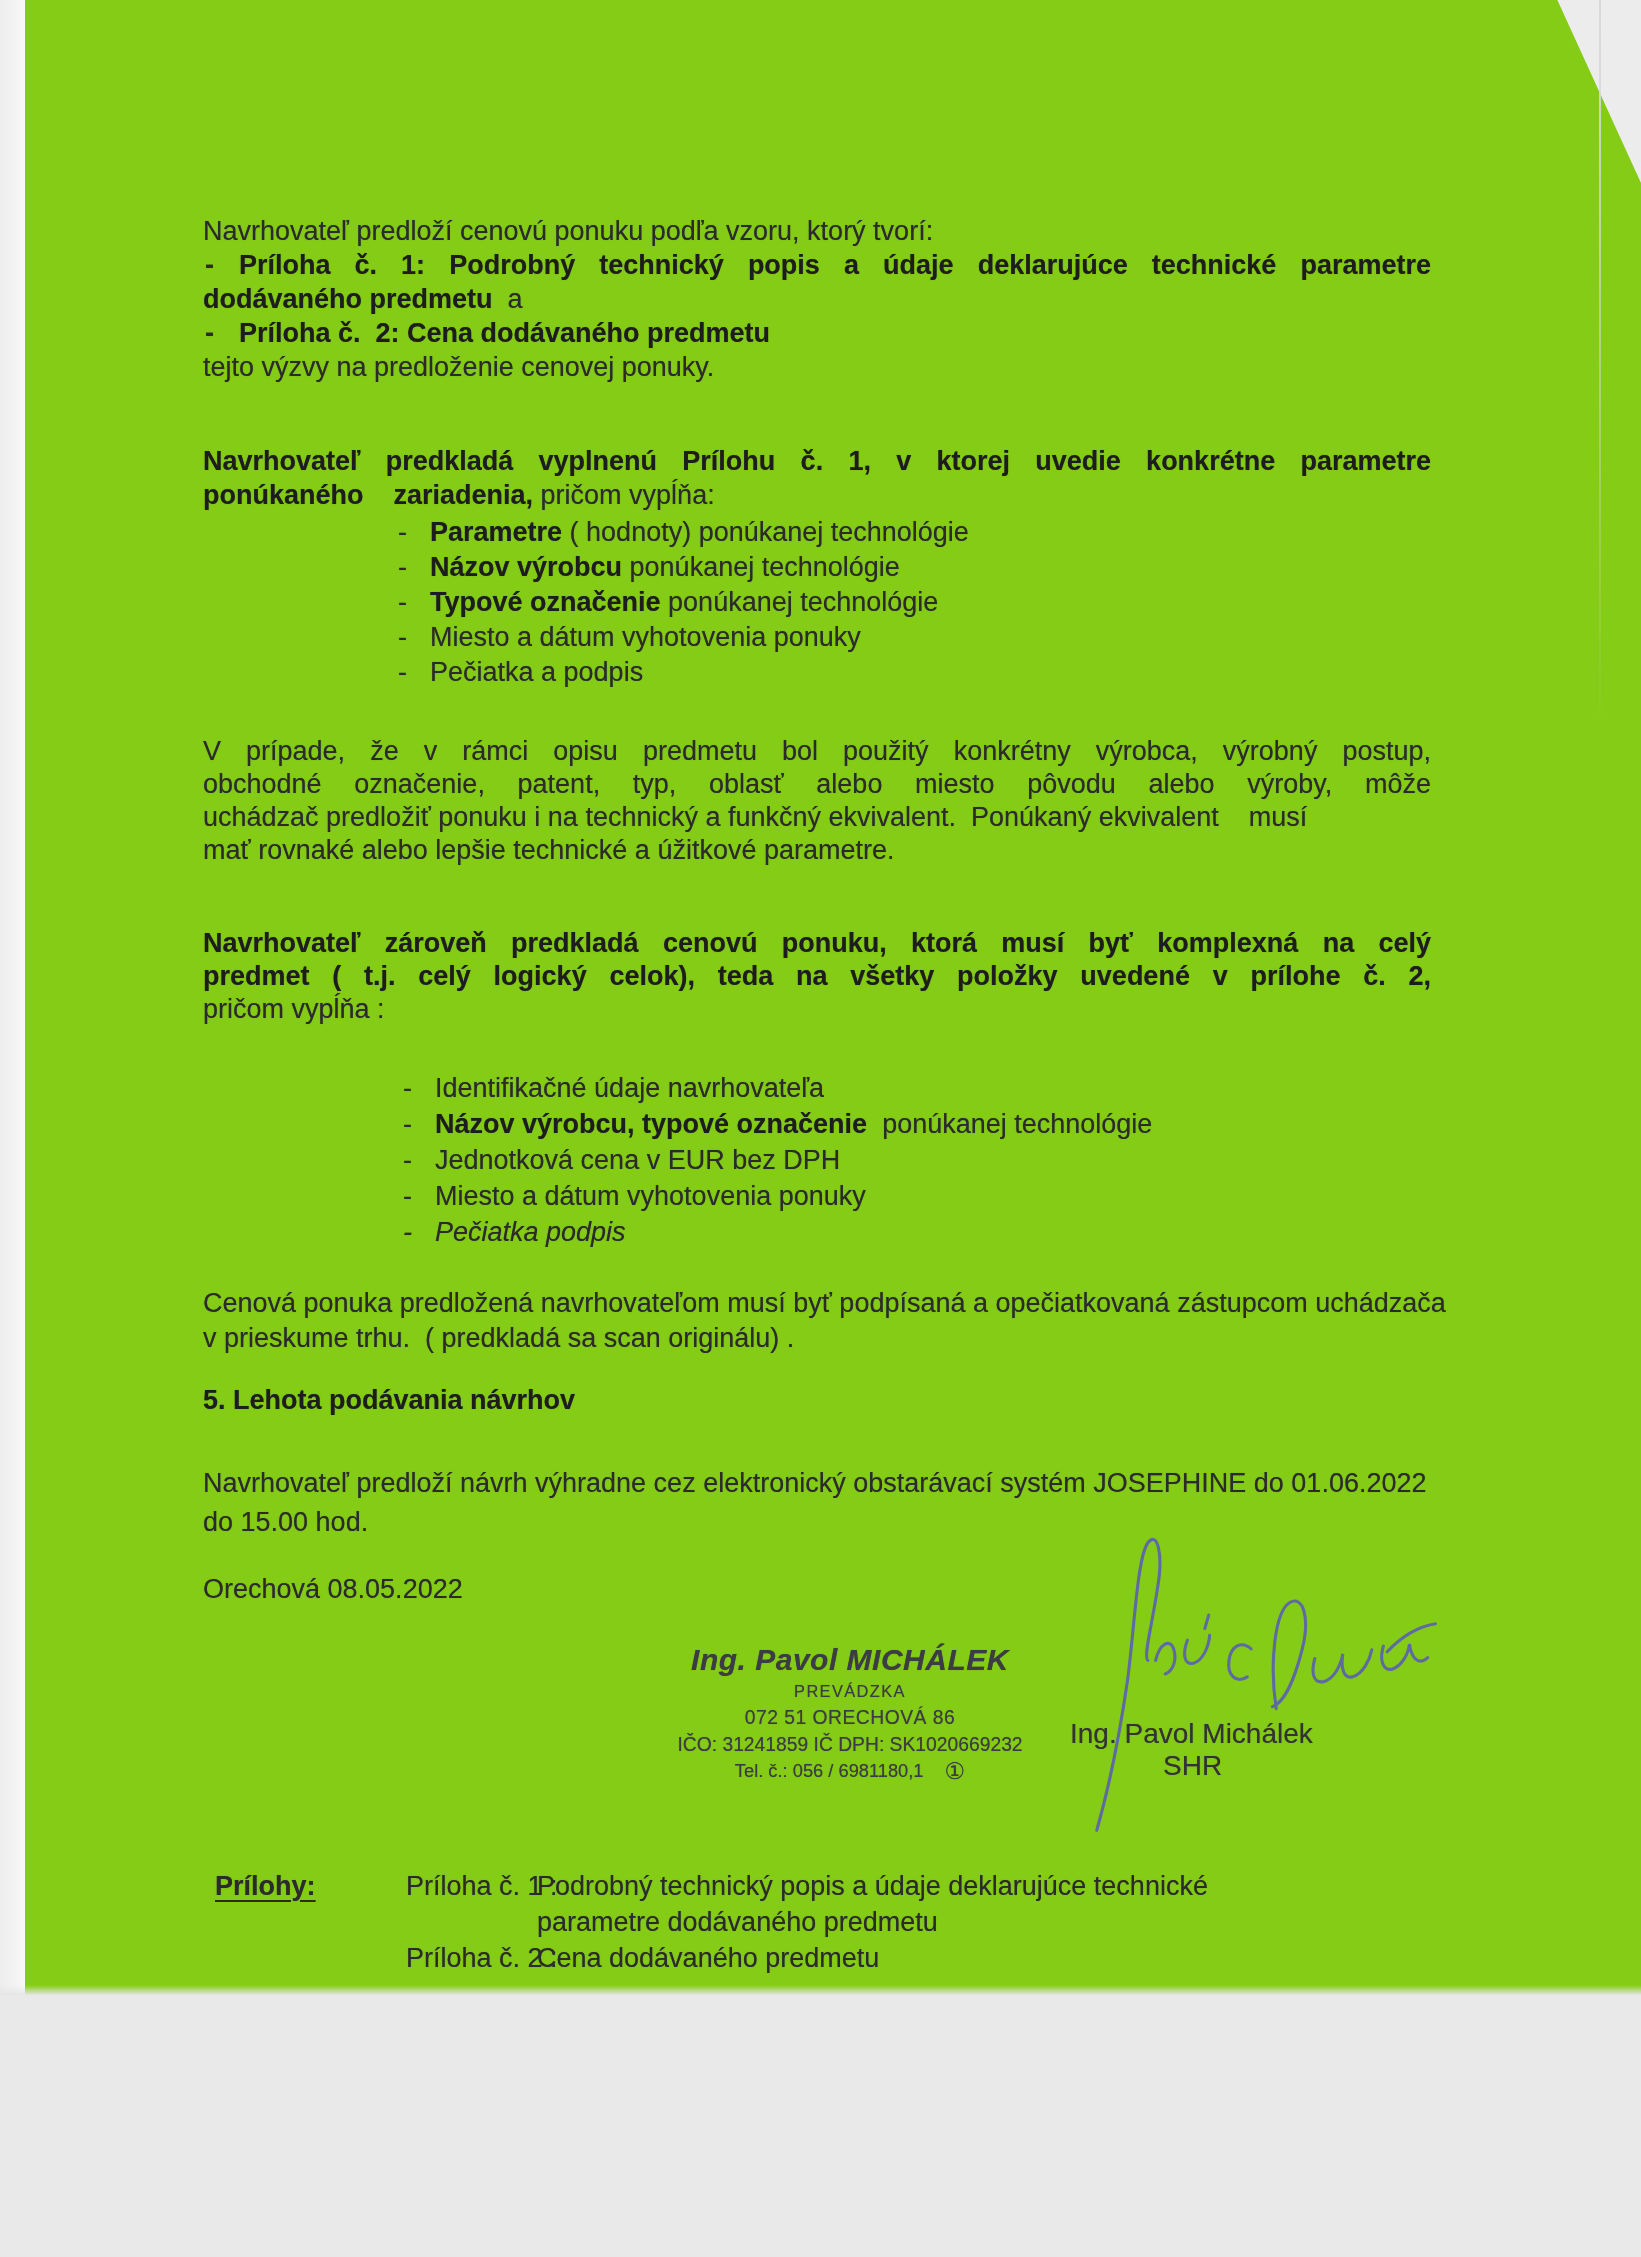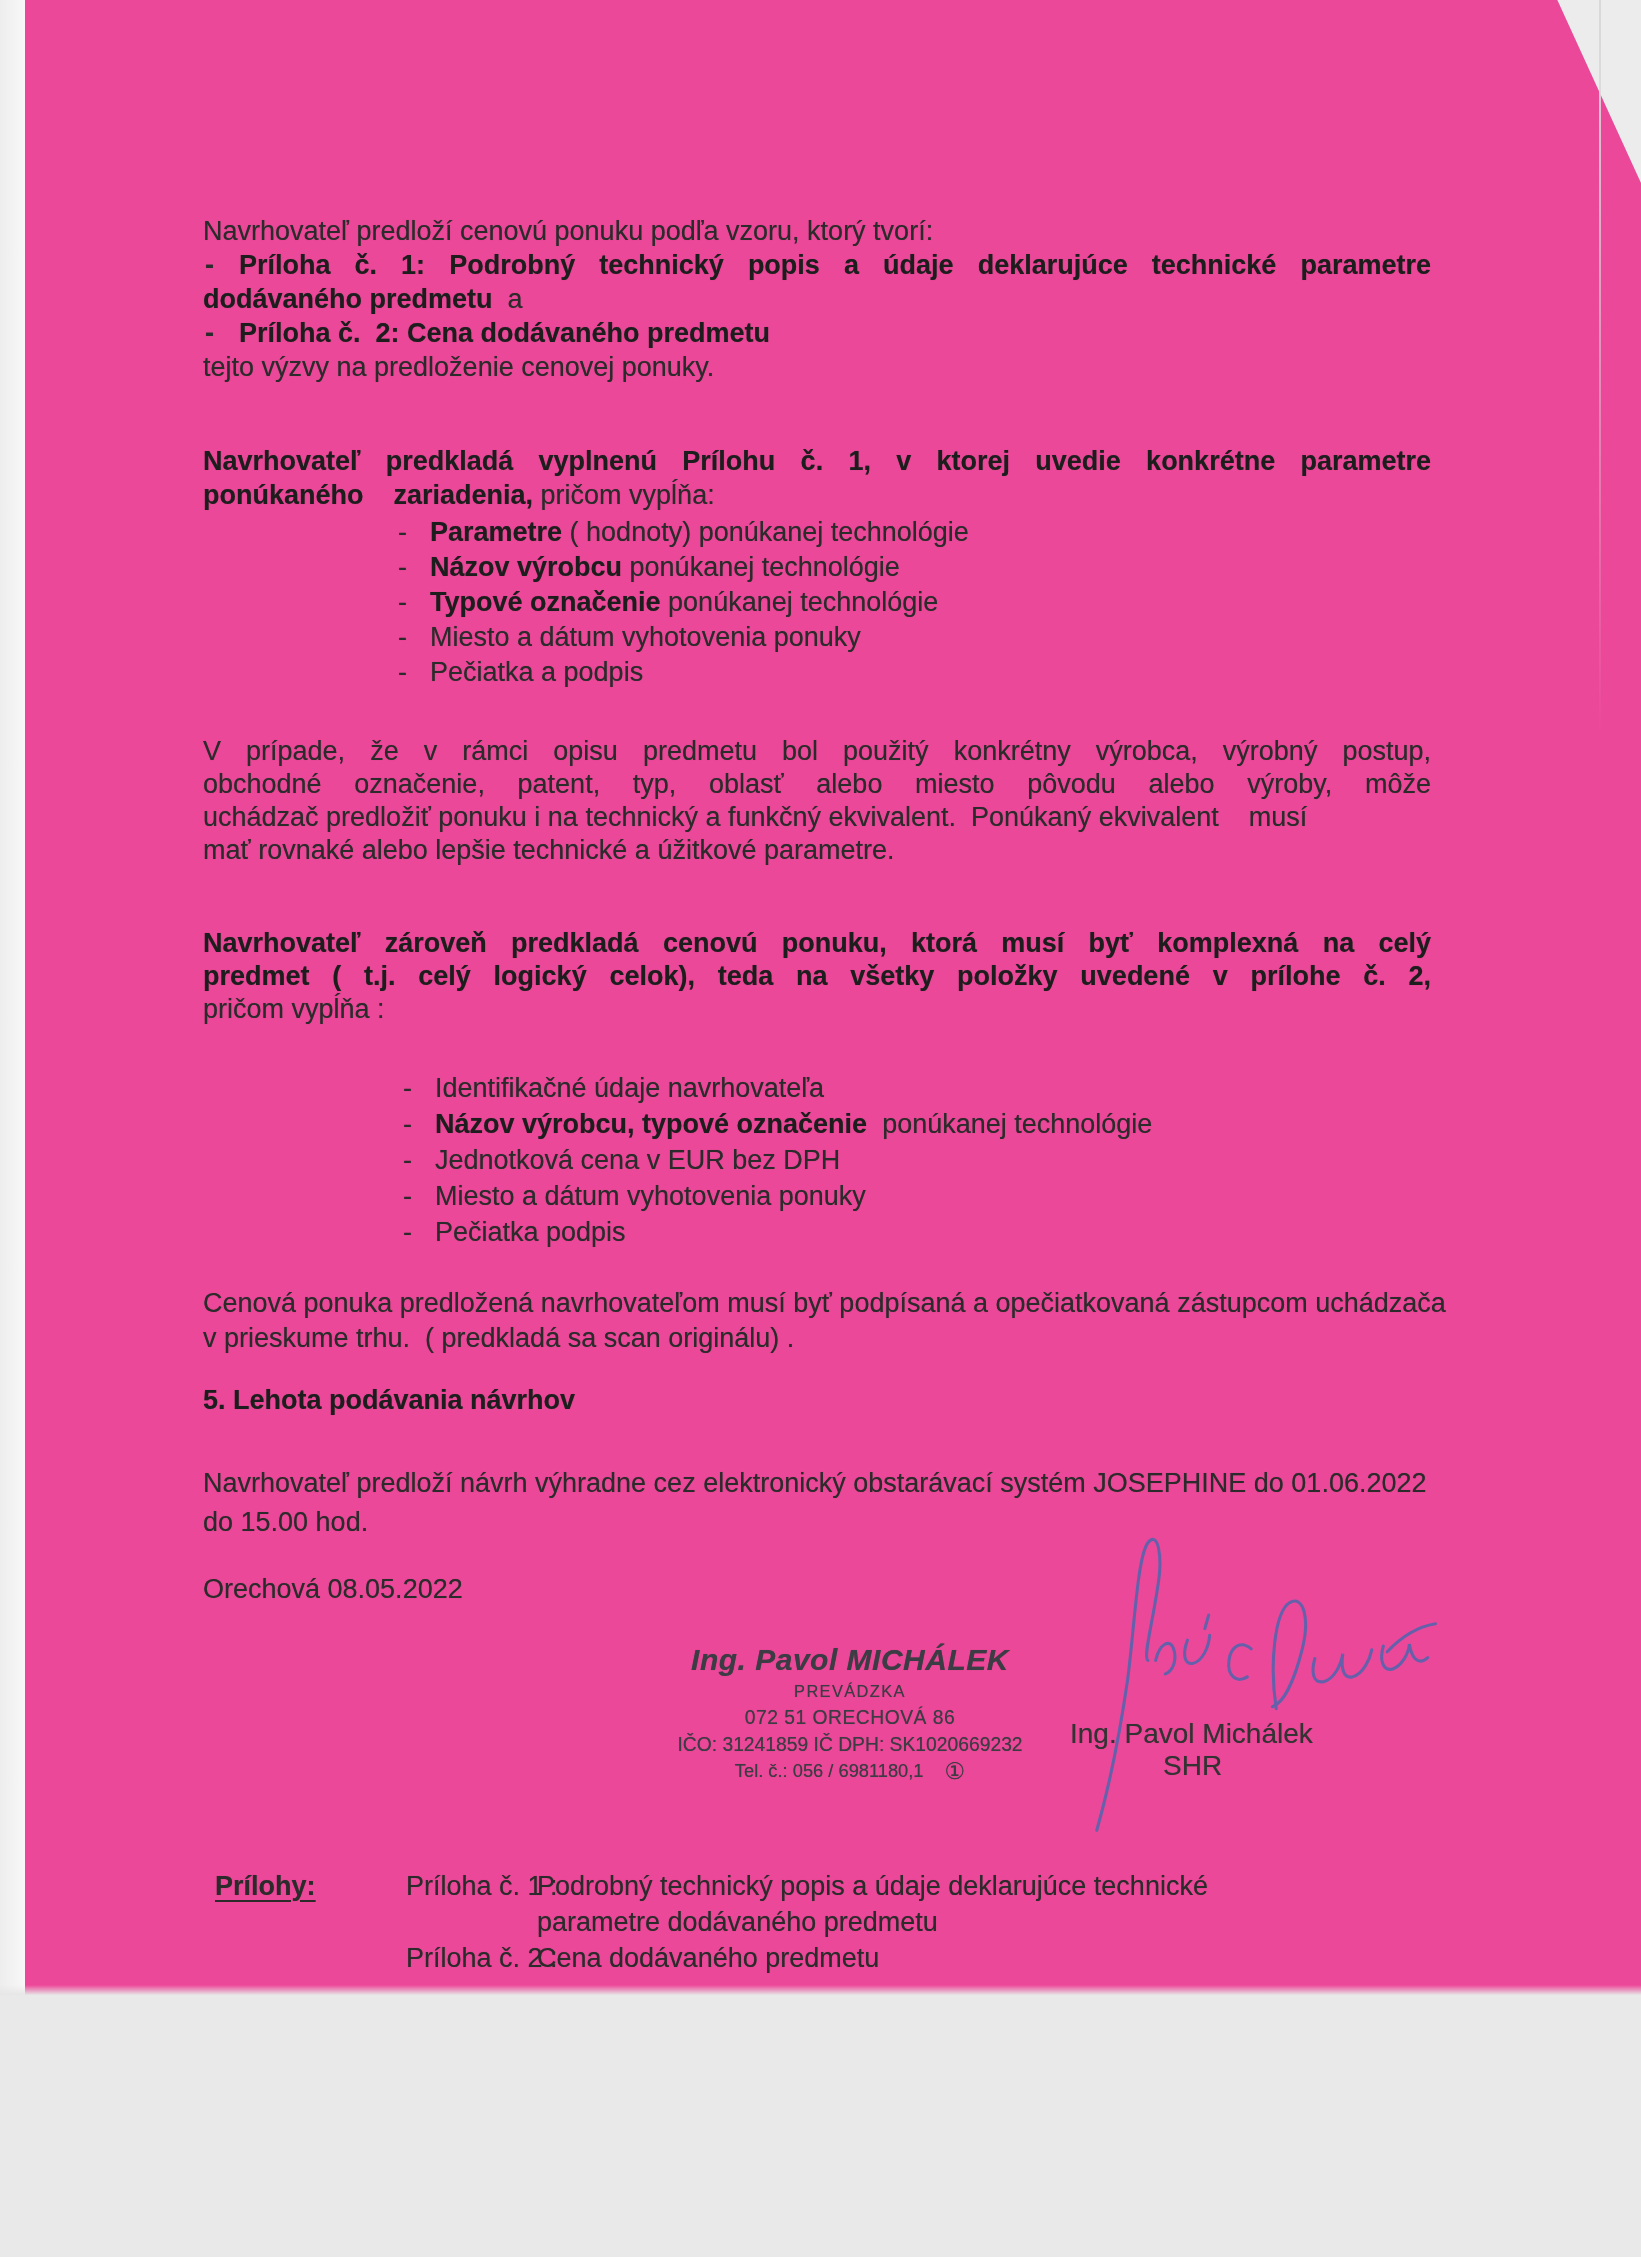--- a/index.html
+++ b/index.html
@@ -1,19 +1,19 @@
 <!DOCTYPE html>
 <html><head>
 <meta charset="utf-8">
 <style>
   html,body{margin:0;padding:0;background:#e9e9e9;}
   .page{
     position:relative;
     width:1641px;height:1995px;
-    background:#ec4899;
+    background:#84cc16;
     font-family:"Liberation Sans", sans-serif;
     color:#2b2b2b;
     overflow:hidden;
   }
   
   .edge-left{position:absolute;left:0;top:0;width:25px;height:2257px;
     background:linear-gradient(to right,#ededed,#f8f8f8);}
   .edge-bottom{position:absolute;left:0;bottom:0;width:1641px;height:9.7px;
     background:linear-gradient(to top,#e6e6e6,rgba(230,230,230,0));}
   .corner-fold{position:absolute;right:0;top:0;width:89px;height:183px;
@@ -95,21 +95,21 @@
     <div class="line just" style="line-height:33px;height:33px;"><span class="b">Navrhovateľ zároveň predkladá cenovú ponuku, ktorá musí byť komplexná na celý</span></div>
     <div class="line just" style="line-height:33px;height:33px;"><span class="b">predmet ( t.j. celý logický celok), teda na všetky položky uvedené v prílohe č. 2,</span></div>
     <div class="line" style="line-height:33px;height:33px;"><span>pričom vypĺňa :</span></div>
   </div>
 
   <div class="blk" style="left:403px;top:1070px;width:869px;">
     <div class="li" style="line-height:36px;"><span class="dash">-</span><span>Identifikačné údaje navrhovateľa</span></div>
     <div class="li" style="line-height:36px;"><span class="dash">-</span><span class="b">Názov výrobcu, typové označenie</span><span>  ponúkanej technológie</span></div>
     <div class="li" style="line-height:36px;"><span class="dash">-</span><span>Jednotková cena v EUR bez DPH</span></div>
     <div class="li" style="line-height:36px;"><span class="dash">-</span><span>Miesto a dátum vyhotovenia ponuky</span></div>
-    <div class="li" style="line-height:36px;"><span class="dash">-</span><span>Pečiatka podpis</span></div>
+    <div class="li" style="line-height:36px;font-style:italic;"><span class="dash">-</span><span>Pečiatka podpis</span></div>
   </div>
 
   <div class="blk" style="left:203px;top:1286px;width:1255px;">
     <div class="line" style="line-height:35px;height:35px;"><span>Cenová ponuka predložená navrhovateľom musí byť podpísaná a opečiatkovaná zástupcom uchádzača</span></div>
     <div class="line" style="line-height:35px;height:35px;"><span>v prieskume trhu.  ( predkladá sa scan originálu) .</span></div>
   </div>
 
   <div class="heading5">5. Lehota podávania návrhov</div>
 
   <div class="blk" style="left:203px;top:1464px;width:1255px;">

